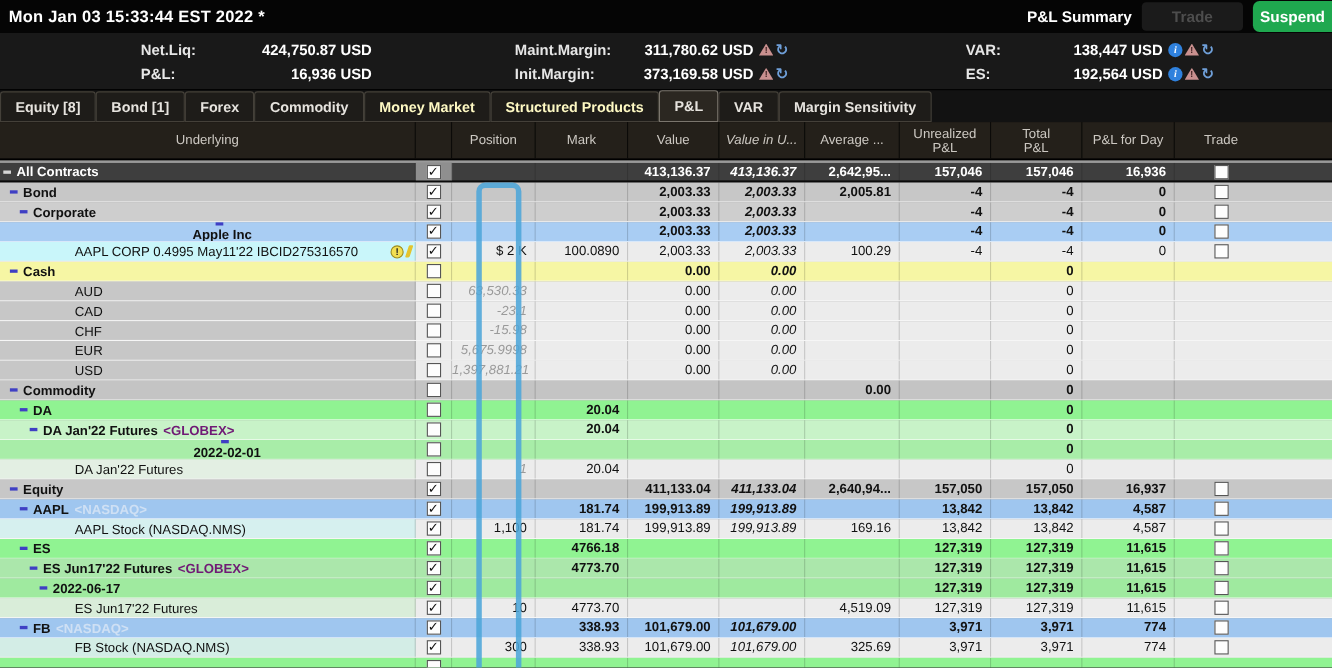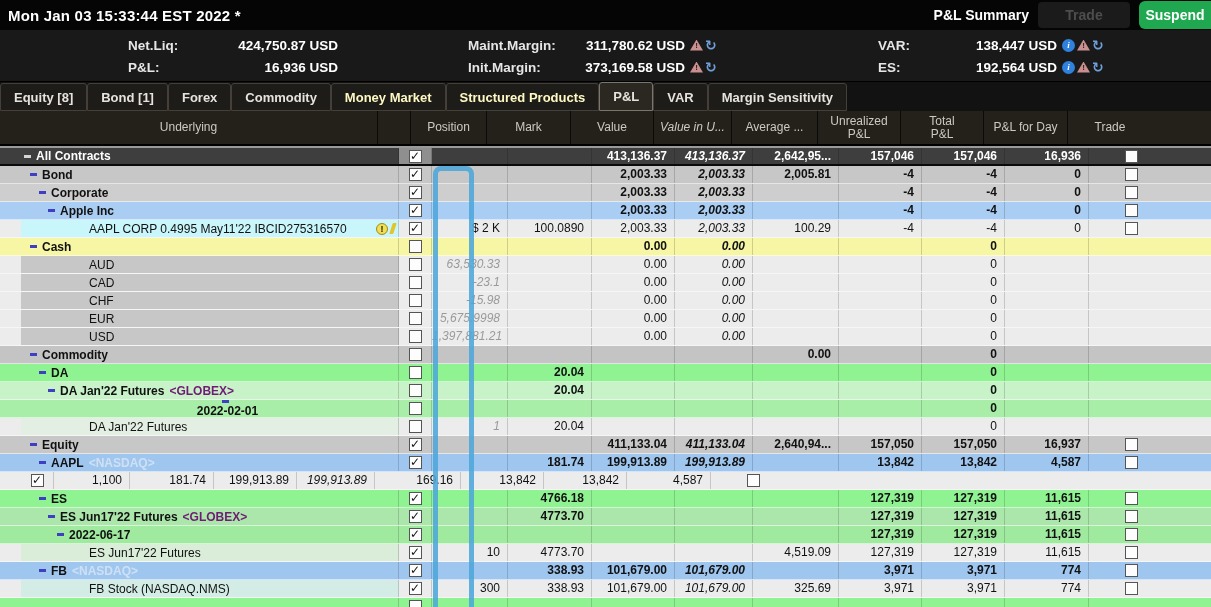--- a/index.html
+++ b/index.html
@@ -44,21 +44,21 @@
   
   .thead{position:absolute;top:111px;left:0;width:1211px;height:35px;background:#24201a;
          border-bottom:2px solid #000;box-sizing:border-box;display:flex;}
   .hcell{display:flex;align-items:center;justify-content:center;text-align:center;
          border-right:1px solid #0b0a08;color:#ccc8c2;font-size:12px;line-height:13px;
          white-space:pre-line;box-sizing:border-box;flex-shrink:0;height:100%;cursor:pointer;}
   .hcell.c-value_usd{font-style:italic;}
   .tbody{position:absolute;top:146px;left:0;width:1211px;height:461px;background:#9a9a9a;
          border-top:2px solid #9a9a9a;box-sizing:border-box;overflow:hidden;}
   .trow{height:18px;display:flex;font-size:12px;color:#111;
-        border-bottom:1px solid rgba(255,255,255,.55);box-sizing:border-box;padding-left:21px;}
+        border-bottom:1px solid rgba(255,255,255,.55);box-sizing:border-box;}
   .cell{height:100%;line-height:16px;overflow:hidden;box-sizing:border-box;flex-shrink:0;
         border-right:1px solid rgba(0,0,0,.16);}
   .c-underlying{width:378px;display:flex;align-items:center;white-space:nowrap;}
   .c-select{width:33px;display:flex;align-items:center;justify-content:center;}
   .c-position{width:76px;}
   .c-mark{width:84px;}
   .c-value{width:83px;}
   .c-value_usd{width:78px;font-style:italic;}
   .c-average{width:86px;}
   .c-unrealized{width:83px;}
@@ -234,21 +234,21 @@
         <div class="cell num c-value_usd">2,003.33</div>
         <div class="cell num c-average"></div>
         <div class="cell num c-unrealized">-4</div>
         <div class="cell num c-total">-4</div>
         <div class="cell num c-day">0</div>
         <div class="cell c-trade">
           <span class="cb"></span>
         </div>
       </div>
       <div class="trow type-blue" style="background: rgb(169, 205, 243);">
-        <div class="cell c-underlying" style="padding-left: 27px;">
+        <div class="cell c-underlying" style="padding-left: 27px; flex-direction: column;">
           <span class="minus"></span>
           <span class="rlabel">Apple Inc</span>
         </div>
         <div class="cell c-select">
           <span class="cb checked">✓</span>
         </div>
         <div class="cell num c-position"></div>
         <div class="cell num c-mark"></div>
         <div class="cell num c-value">2,003.33</div>
         <div class="cell num c-value_usd">2,003.33</div>
@@ -511,20 +511,23 @@
         <div class="cell num c-value_usd">199,913.89</div>
         <div class="cell num c-average"></div>
         <div class="cell num c-unrealized">13,842</div>
         <div class="cell num c-total">13,842</div>
         <div class="cell num c-day">4,587</div>
         <div class="cell c-trade">
           <span class="cb"></span>
         </div>
       </div>
       <div class="trow type-leaf" style="background: rgb(236, 236, 236);">
+        <div class="cell c-underlying" style="background: rgb(214, 240, 239); padding-left: 68px;">
+          <span class="rlabel">AAPL Stock (NASDAQ.NMS)</span>
+        </div>
         <div class="cell c-select">
           <span class="cb checked">✓</span>
         </div>
         <div class="cell num c-position">1,100</div>
         <div class="cell num c-mark">181.74</div>
         <div class="cell num c-value">199,913.89</div>
         <div class="cell num c-value_usd">199,913.89</div>
         <div class="cell num c-average">169.16</div>
         <div class="cell num c-unrealized">13,842</div>
         <div class="cell num c-total">13,842</div>

